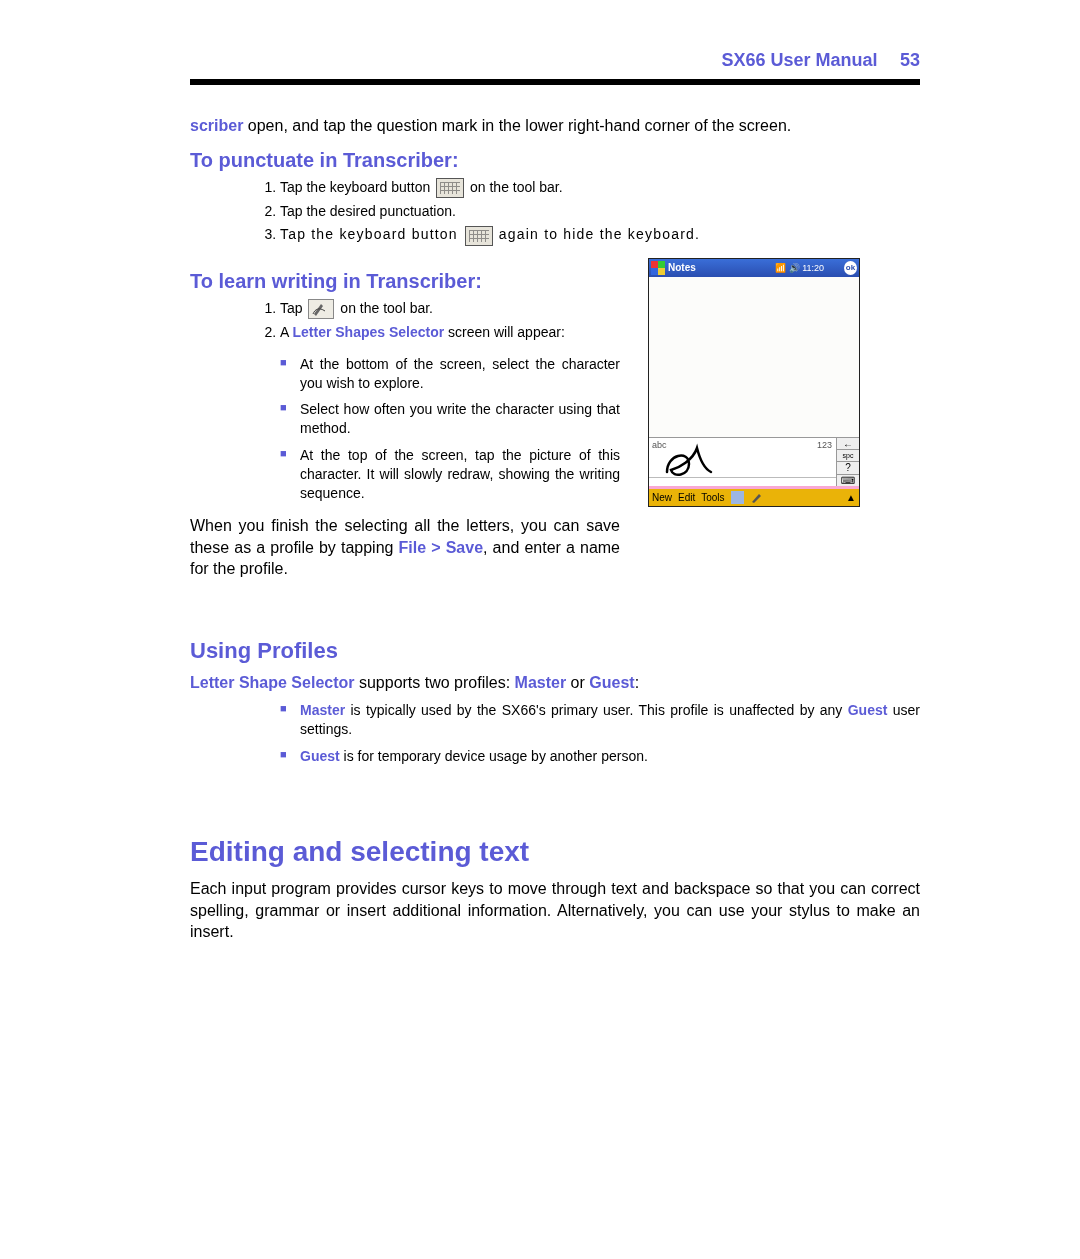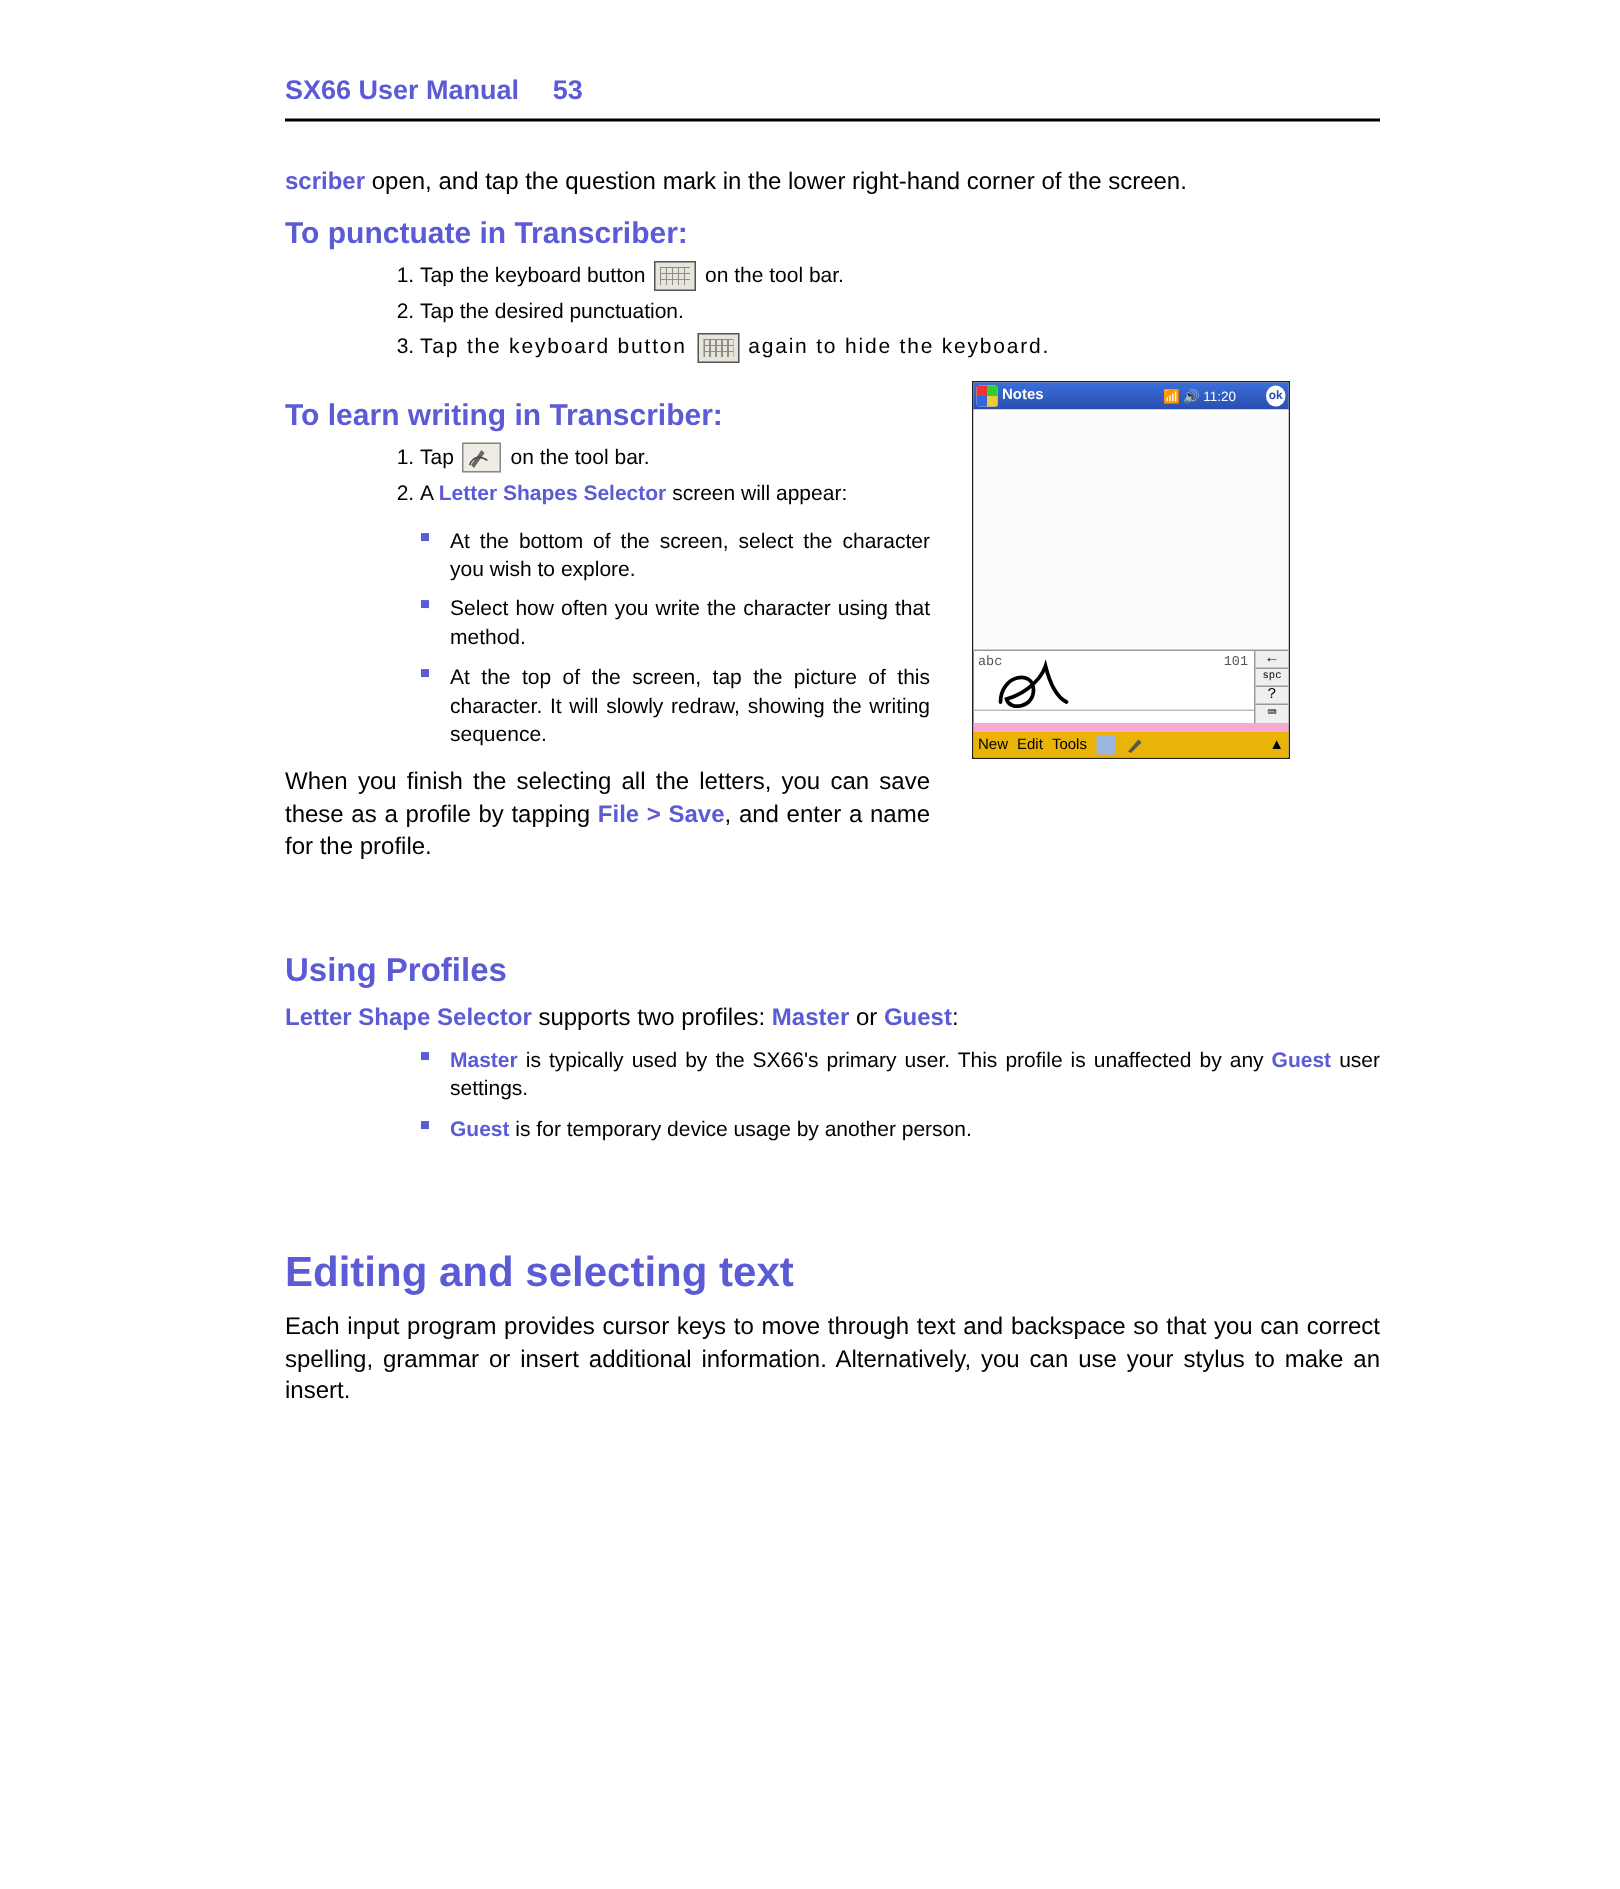--- a/index.html
+++ b/index.html
@@ -8,22 +8,22 @@
     background: #fff;
     font-family: Verdana, Geneva, sans-serif;
     color: #000;
     width: 1080px;
   }
   .page {
     padding: 50px 160px 60px 190px;
     position: relative;
   }
   .header {
-    text-align: left;
-    border-bottom: 2px solid #000000;
+    text-align: right;
+    border-bottom: 6px solid #000000;
     padding-bottom: 8px;
     margin-bottom: 30px;
   }
   .header-title {
     color: #5b5bd6;
     font-weight: bold;
     font-size: 18px;
   }
   .header-page {
     color: #5b5bd6;
@@ -180,24 +180,23 @@
     margin-left: 18px;
   }
   .shot-canvas {
     height: 160px;
     border-bottom: 1px solid #999;
     position: relative;
     background: #fcfcfa;
   }
   .shot-input-row {
     height: 48px;
-    border-bottom: 6px solid #f9a8d4;
-    display: flex;
-    position: relative;
-    font-family: Liberation Mono, monospace;
+    border-bottom: 3px solid #f9a8d4;
+    display: flex;
+    position: relative;
   }
   .shot-input-area {
     flex: 1;
     position: relative;
     border-right: 1px solid #999;
   }
   .shot-input-area::before {
     content: "";
     position: absolute;
     left: 0; right: 0; bottom: 8px;
@@ -324,21 +323,21 @@
           <span>📶</span>
           <span>🔊</span>
           <span>11:20</span>
           <span class="ok-btn">ok</span>
         </span>
       </div>
       <div class="shot-canvas"></div>
       <div class="shot-input-row">
         <div class="shot-input-area">
           <span class="abc-label">abc</span>
-          <span class="n123-label">101</span>
+          <span class="n123-label">123</span>
           <svg class="stroke-svg" viewBox="0 0 60 40">
             <path d="M8 30 C8 12 30 8 30 22 C30 34 14 36 12 28 C20 26 34 18 38 6 C40 14 44 26 52 30" stroke="#000" stroke-width="2.5" fill="none" stroke-linecap="round"></path>
           </svg>
         </div>
         <div class="shot-side-btns">
           <div class="side-btn">←</div>
           <div class="side-btn" style="font-size:7px">spc</div>
           <div class="side-btn">?</div>
           <div class="side-btn">⌨</div>
         </div>

